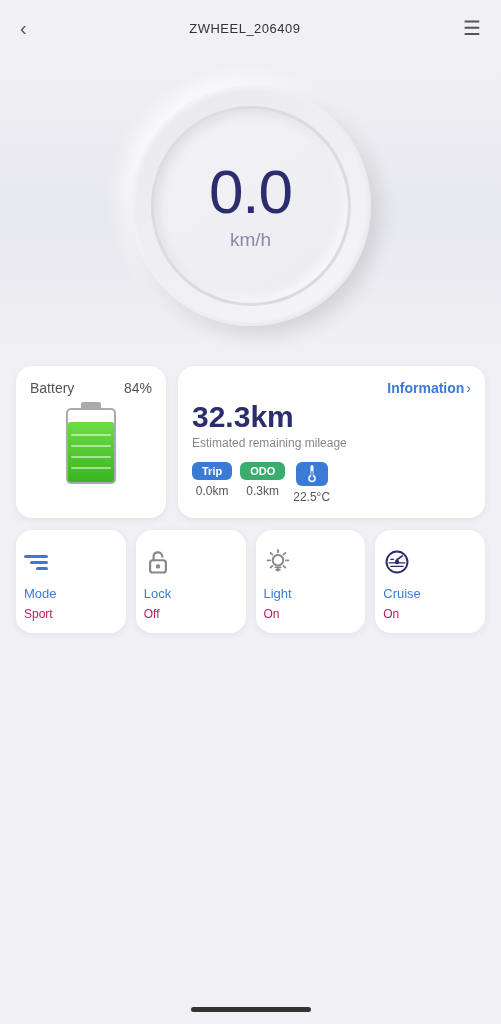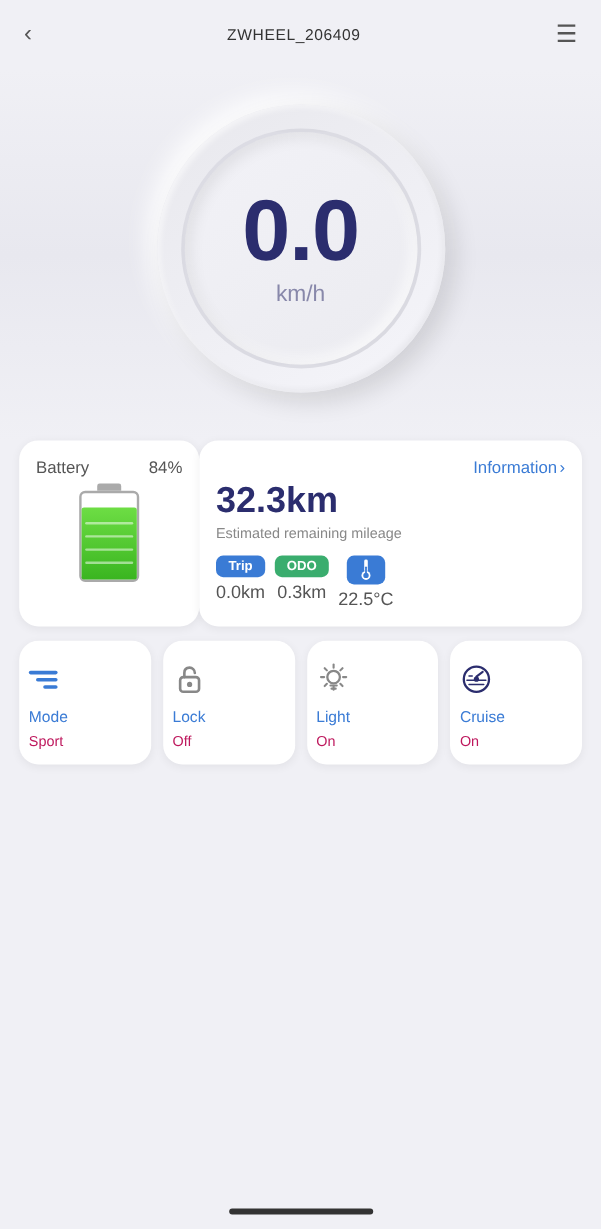--- a/index.html
+++ b/index.html
@@ -69,22 +69,22 @@
         inset 4px 4px 12px rgba(0,0,0,0.08),
         inset -4px -4px 12px rgba(255,255,255,0.8);
       display: flex;
       flex-direction: column;
       align-items: center;
       justify-content: center;
       border: 3px solid rgba(200,200,210,0.5);
     }
 
     .speed-value {
-      font-size: 72px;
-      font-weight: 700;
+      font-size: 62px;
+      font-weight: 400;
       color: #2b2d6e;
       line-height: 1;
       letter-spacing: -1px;
     }
 
     .speed-unit {
       font-size: 19px;
       color: #8888aa;
       margin-top: 6px;
     }
@@ -92,21 +92,21 @@
     
     .cards-area {
       padding: 0 16px;
       display: flex;
       flex-direction: column;
       gap: 12px;
     }
 
     .top-cards {
       display: flex;
-      gap: 0;
+      gap: 12px;
     }
 
     
     .battery-card {
       flex: 0 0 150px;
       background: white;
       border-radius: 16px;
       padding: 14px;
       box-shadow: 0 2px 8px rgba(0,0,0,0.06);
     }
@@ -193,21 +193,21 @@
     .info-header {
       display: flex;
       justify-content: flex-end;
       align-items: center;
       margin-bottom: 6px;
     }
 
     .info-header-label {
       font-size: 14px;
       color: #3a7bd5;
-      font-weight: 400;
+      font-weight: 700;
     }
 
     .info-header-arrow {
       font-size: 14px;
       color: #3a7bd5;
       margin-left: 2px;
     }
 
     .info-mileage {
       font-size: 30px;
@@ -248,21 +248,21 @@
     .stat-badge-thermometer {
       background: #3a7bd5;
       display: flex;
       align-items: center;
       justify-content: center;
       width: 32px;
       padding: 3px 6px;
     }
 
     .stat-value {
-      font-size: 15px;
+      font-size: 12px;
       color: #555;
     }
 
     
     .bottom-cards {
       display: flex;
       gap: 10px;
     }
 
     .action-card {

